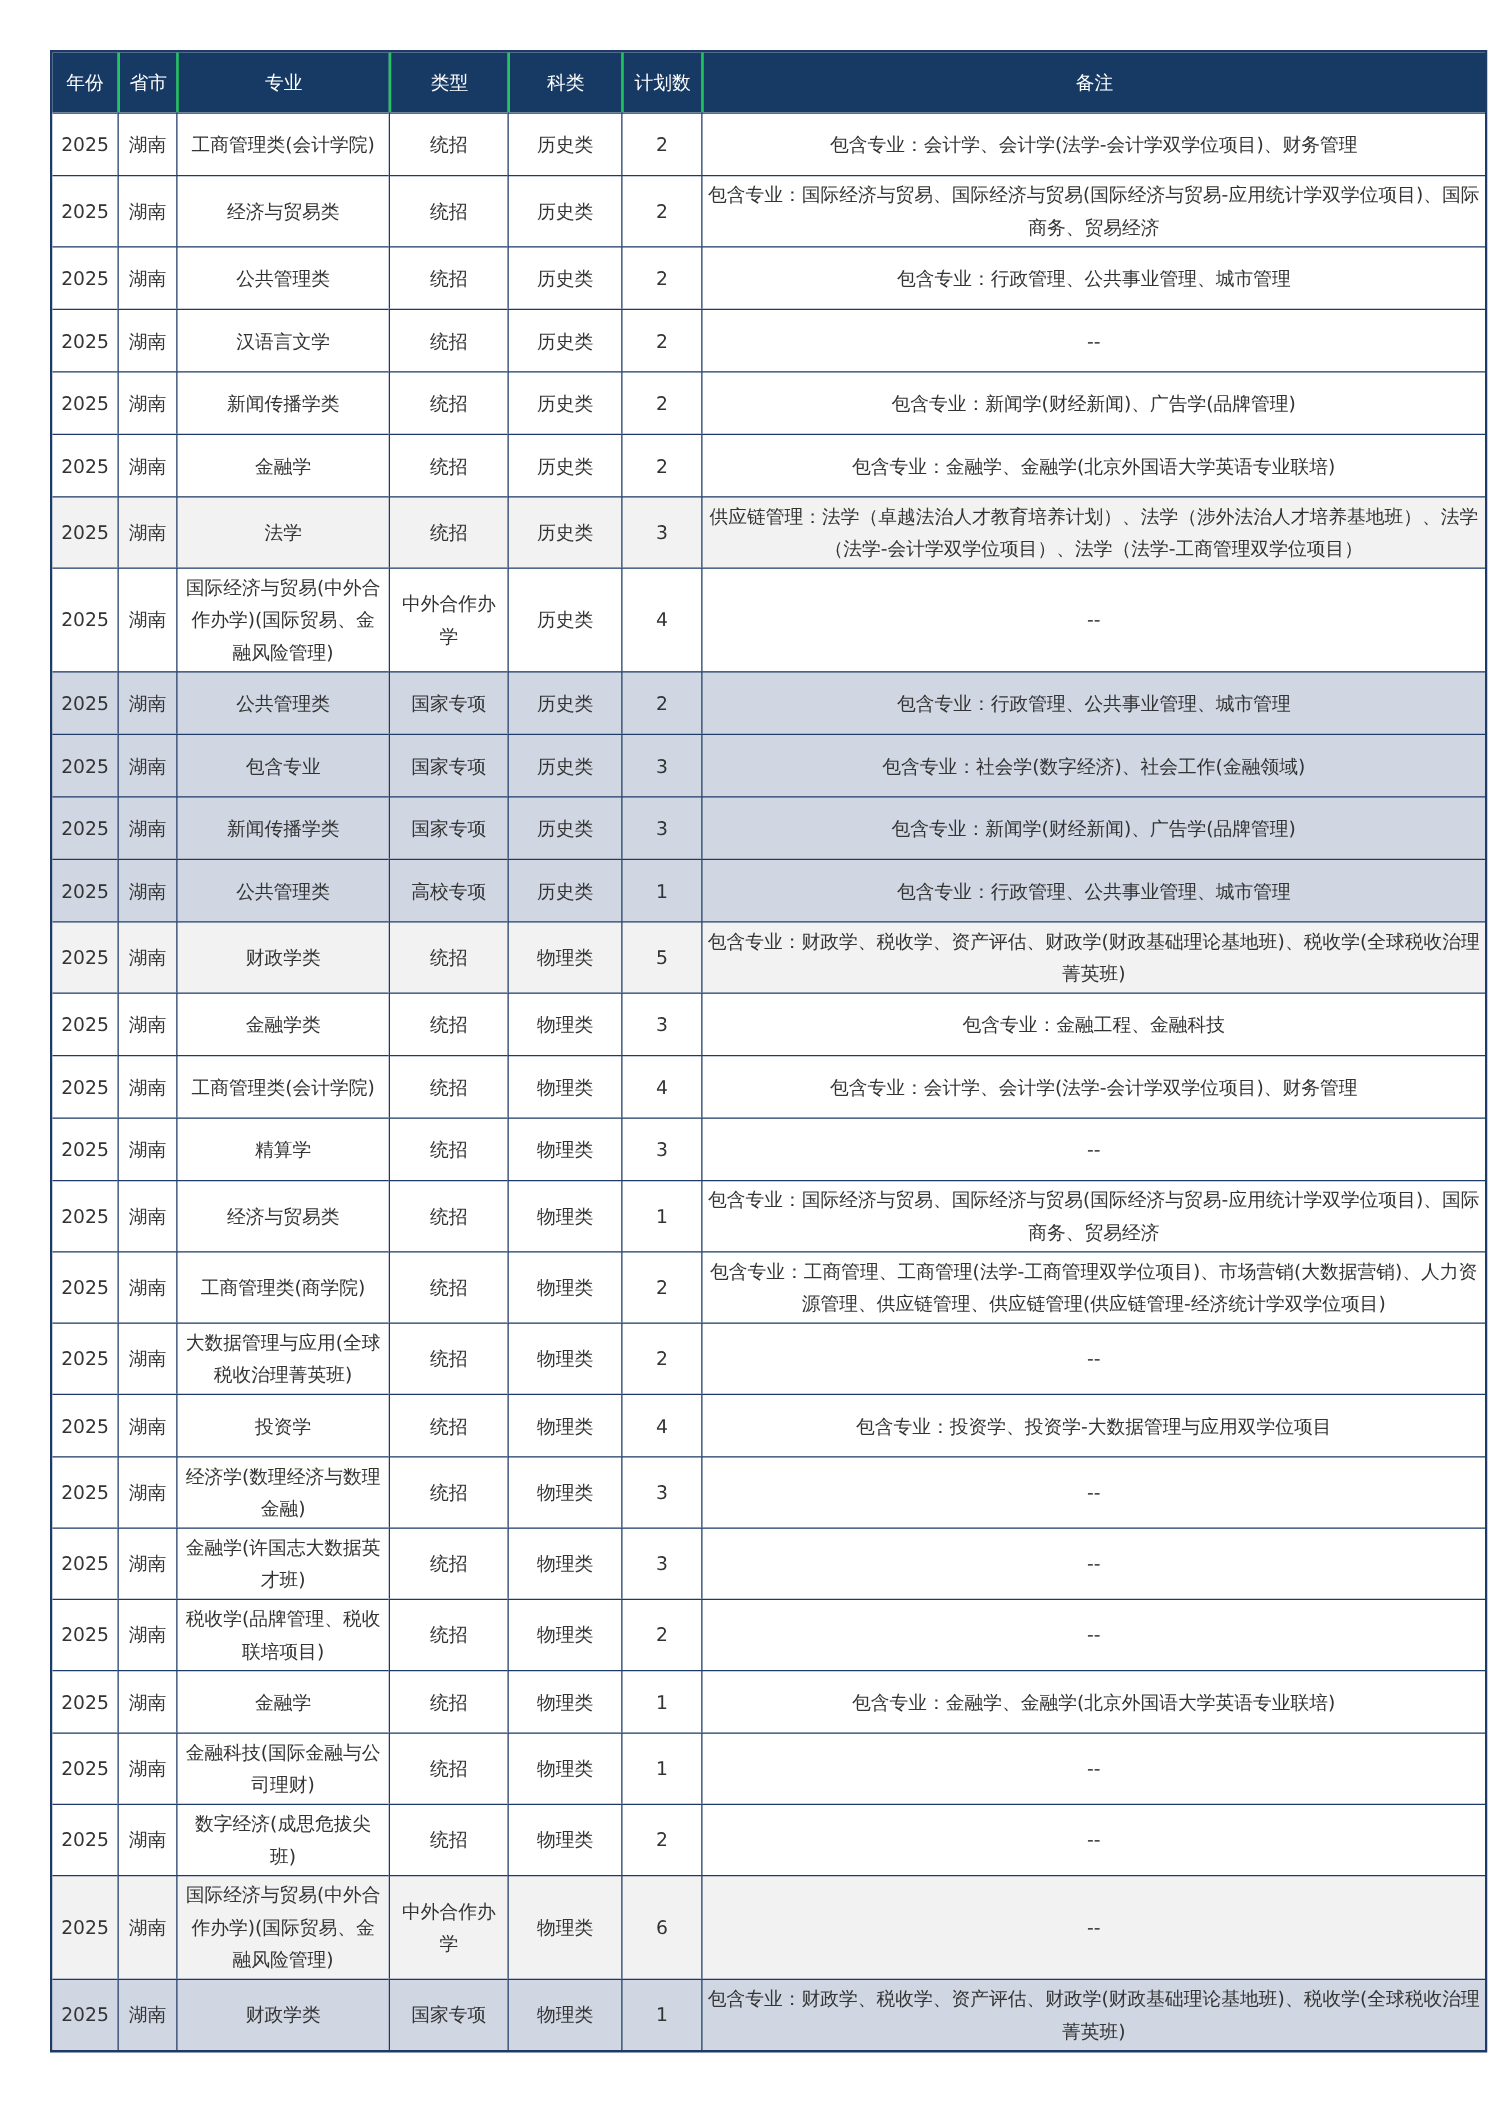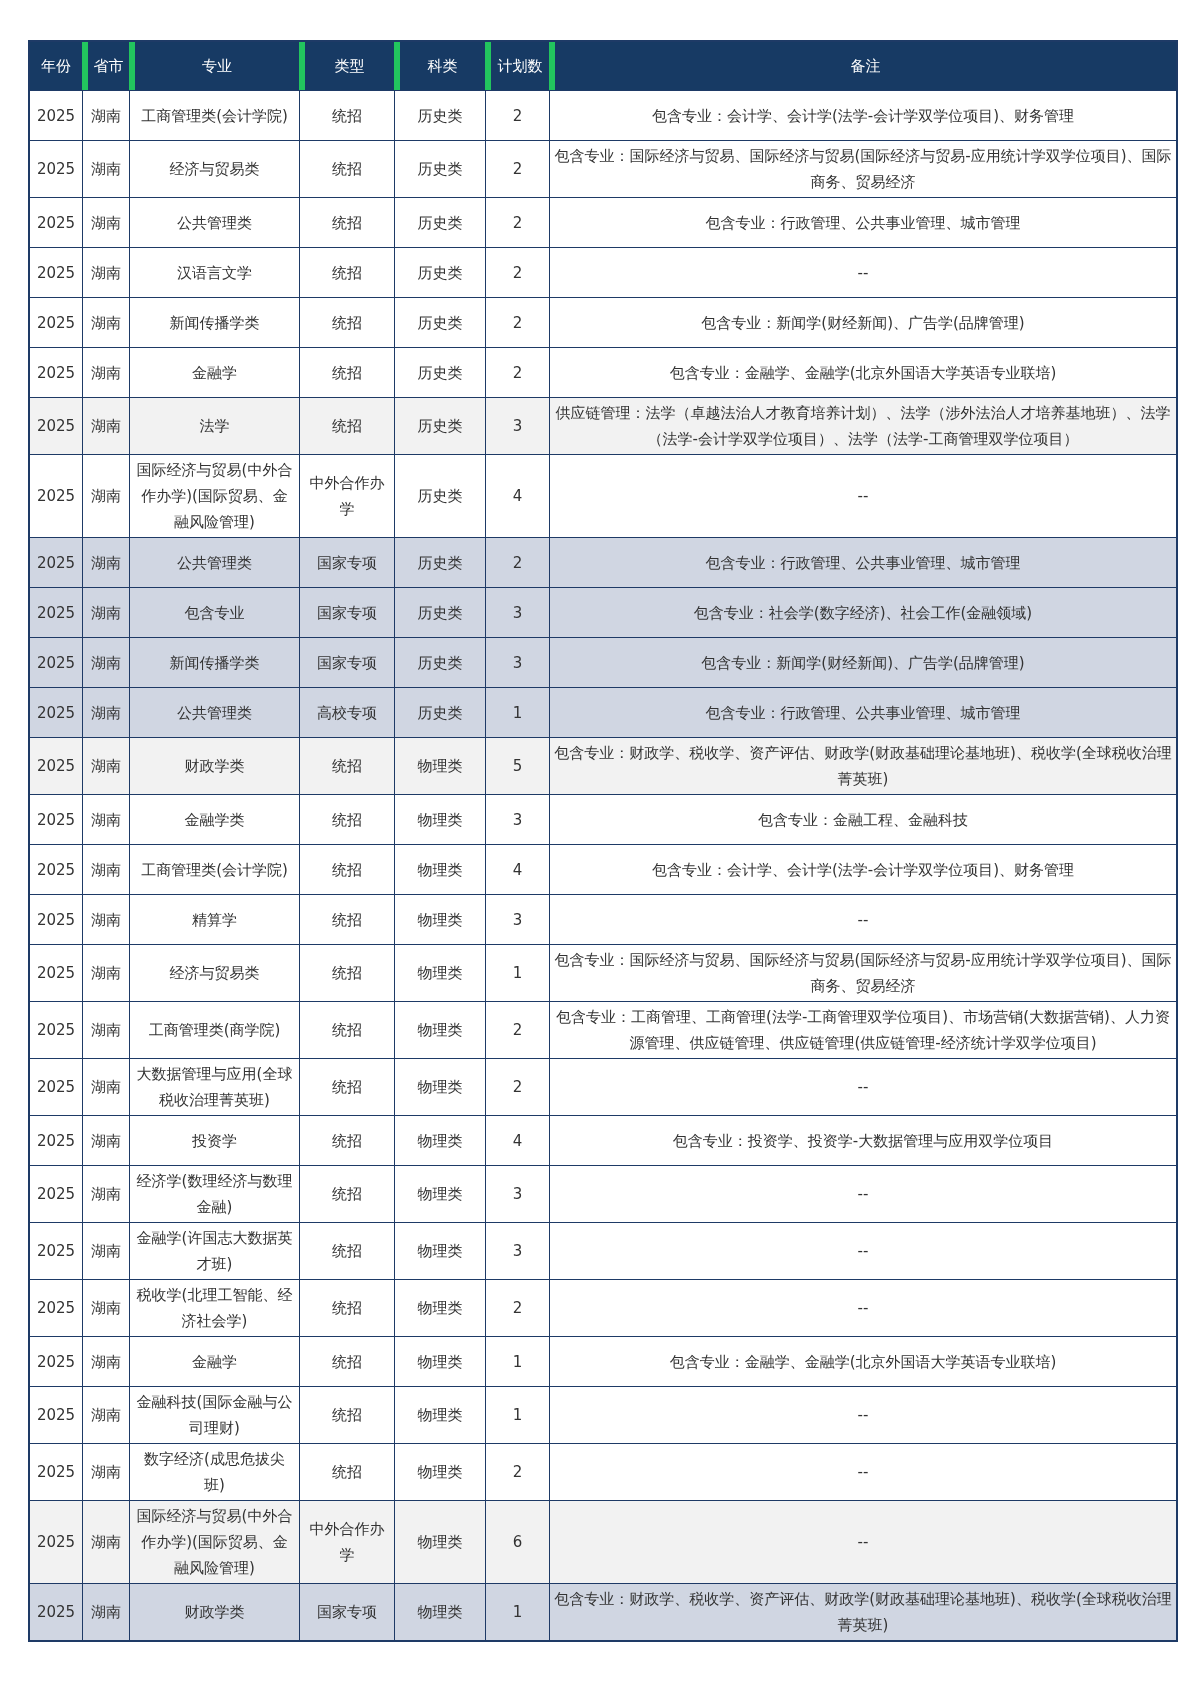--- a/index.html
+++ b/index.html
@@ -8,38 +8,38 @@
     --border:#1e3a66;
     --row-white:#ffffff;
     --row-gray:#f2f2f2;
     --row-blue:#d0d6e2;
     --text:#333333;
     --page-bg:#ffffff;
   }
   *{box-sizing:border-box;}
   html,body{margin:0;padding:0;background:var(--page-bg);}
   body{font-family:"DejaVu Sans","Liberation Sans",sans-serif;color:var(--text);}
-  .page{width:1190px;min-height:1683px;padding:40px 18px 0 28px;background:var(--page-bg);}
+  .page{width:1190px;min-height:1683px;padding:40px 18px 0 40px;background:var(--page-bg);}
   table.plan-table{
     width:1150px;
     border:2px solid var(--border);
     border-collapse:separate;
     border-spacing:0;
     table-layout:fixed;
   }
   thead th{
     background:var(--header-bg);
     color:var(--header-text);
     font-size:15px;
     font-weight:400;
     text-align:center;
     vertical-align:middle;
     height:48px;
     padding:2px;
-    border-left:6px solid #22c55e;
+    border-left:2px solid #22c55e;
   }
   thead th:first-child{border-left:none;}
   tbody td{
     font-size:15px;
     text-align:center;
     vertical-align:middle;
     height:50px;
     padding:2px 4px;
     line-height:26px;
     border-top:1px solid var(--border);
@@ -278,21 +278,21 @@
           <td class="col-province">湖南</td>
           <td class="col-major">金融学(许国志大数据英才班)</td>
           <td class="col-type">统招</td>
           <td class="col-subject">物理类</td>
           <td class="col-plan">3</td>
           <td class="col-remark">--</td>
         </tr>
         <tr class="row-white">
           <td class="col-year">2025</td>
           <td class="col-province">湖南</td>
-          <td class="col-major">税收学(北理工智能、经济社会学)</td>
+          <td class="col-major">税收学(品牌管理、税收联培项目)</td>
           <td class="col-type">统招</td>
           <td class="col-subject">物理类</td>
           <td class="col-plan">2</td>
           <td class="col-remark">--</td>
         </tr>
         <tr class="row-white">
           <td class="col-year">2025</td>
           <td class="col-province">湖南</td>
           <td class="col-major">金融学</td>
           <td class="col-type">统招</td>

